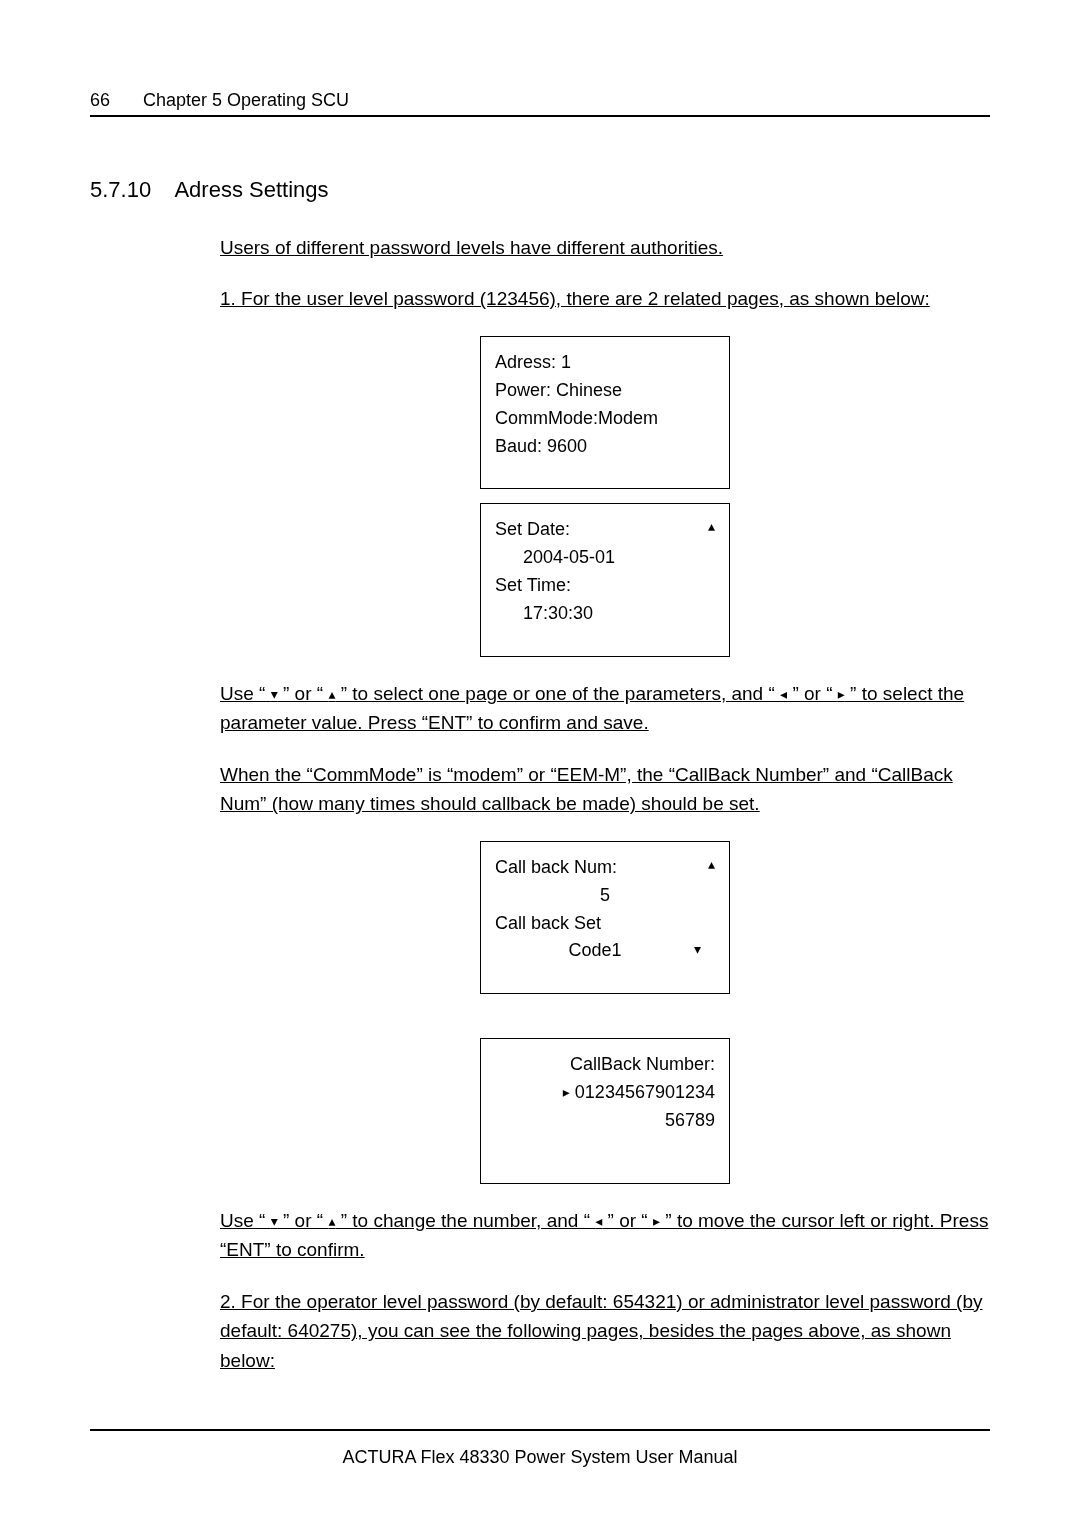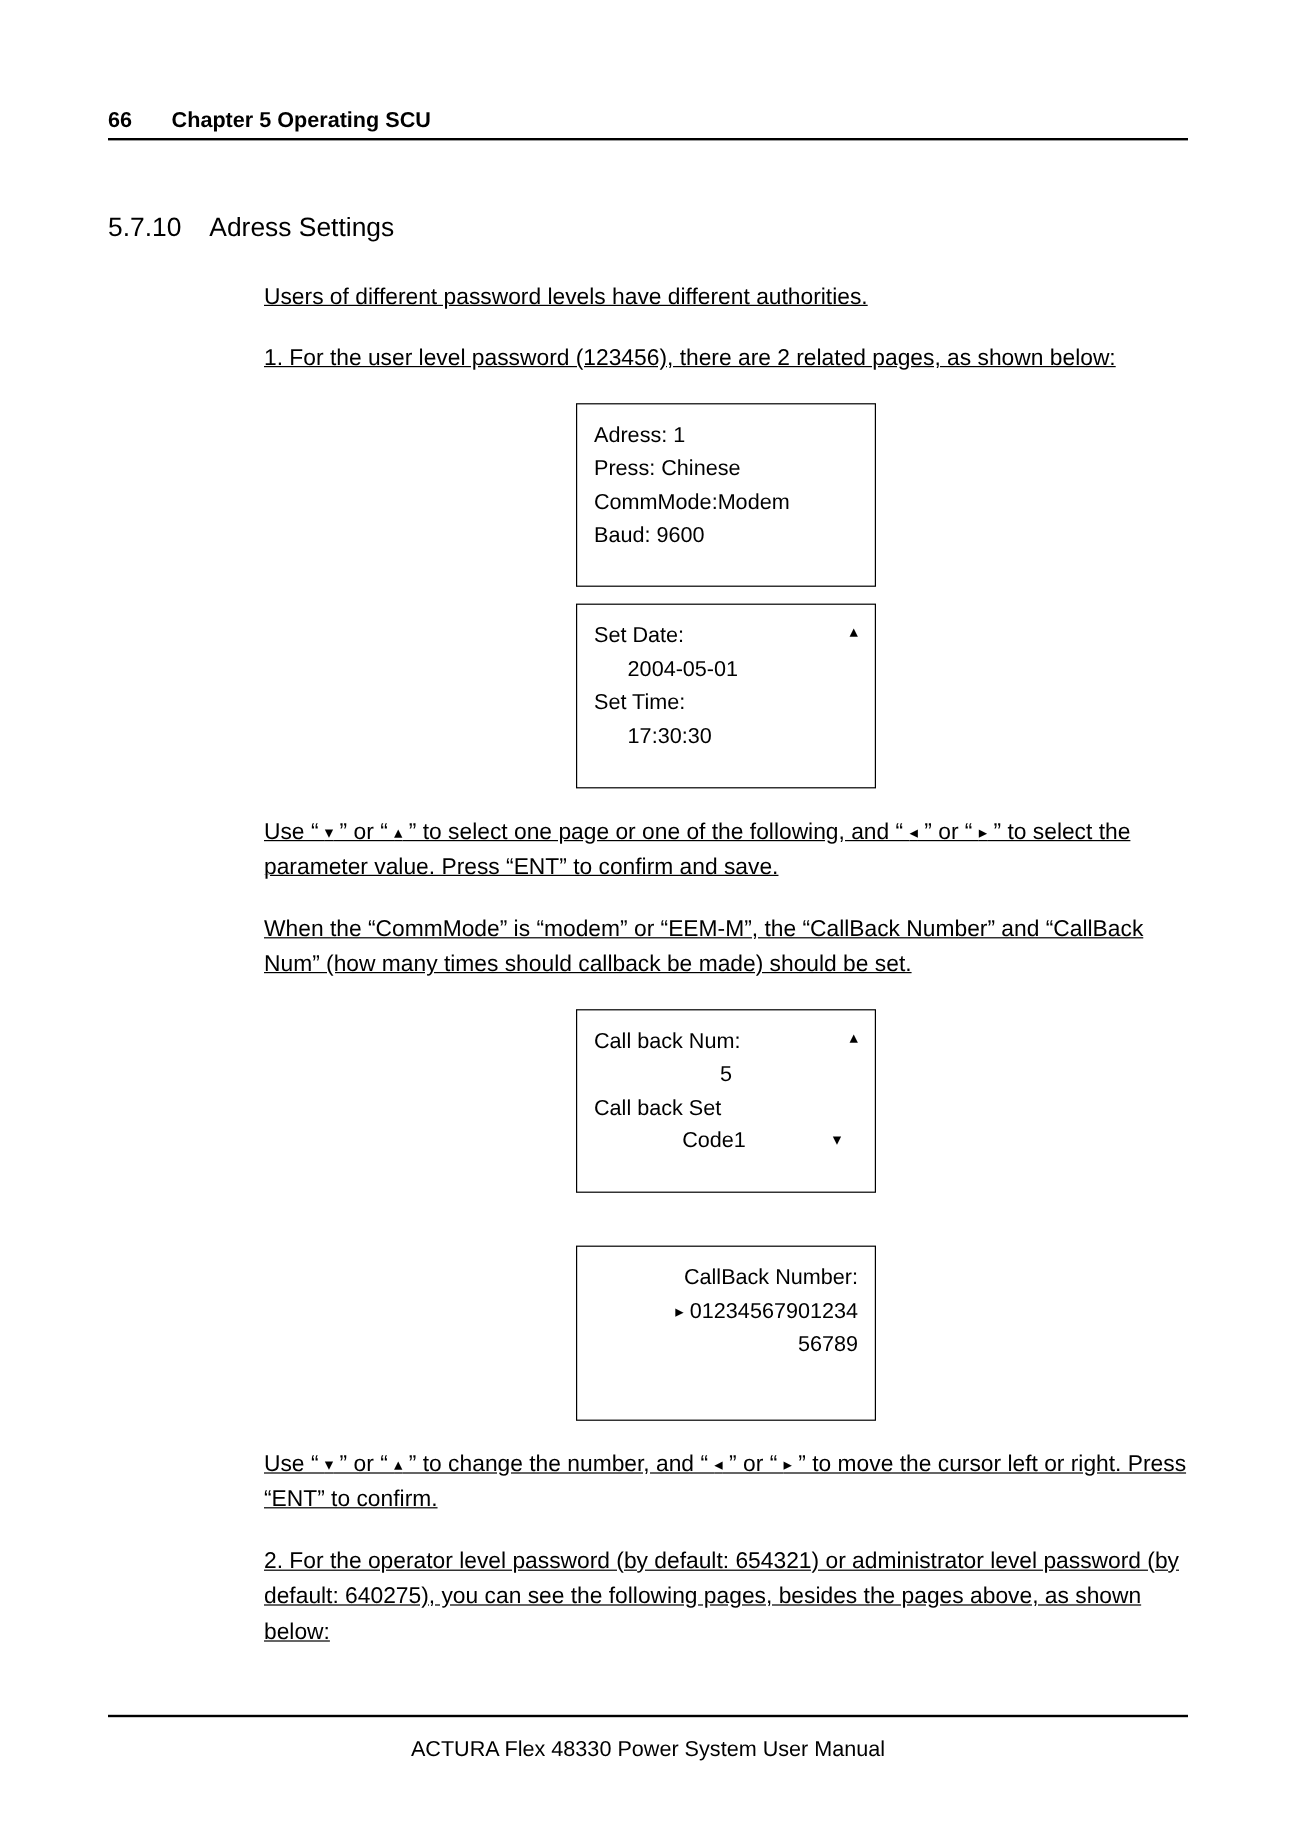--- a/index.html
+++ b/index.html
@@ -15,21 +15,20 @@
   .page {
     padding: 90px 90px 60px 90px;
     box-sizing: border-box;
     height: 100%;
     position: relative;
   }
   .header-line {
     border-bottom: 2px solid #000;
     padding-bottom: 4px;
     font-size: 18px;
-    font-weight: bold;
   }
   .header-line .pnum {
     display: inline-block;
     width: 48px;
   }
   .section-heading {
     font-size: 22px;
     margin-top: 60px;
     margin-bottom: 30px;
   }
@@ -107,37 +106,37 @@
   </div>
 
   <div class="body">
 
     <p>Users of different password levels have different authorities.</p>
 
     <p>1. For the user level password (123456), there are 2 related pages, as shown below:</p>
 
     <div class="lcd">
       <div>Adress:    1</div>
-      <div>Press: Chinese</div>
+      <div>Power: Chinese</div>
       <div>CommMode:Modem</div>
       <div>Baud: 9600</div>
     </div>
 
     <div class="lcd">
       <span class="arrow-up">▴</span>
       <div>Set Date:</div>
       <div class="indent">2004-05-01</div>
       <div>Set Time:</div>
       <div class="indent">17:30:30</div>
     </div>
 
     <div class="gap"></div>
 
     <p>
-      <span>Use “ </span><span class="inline-arrow">▾</span><span> ” or “ </span><span class="inline-arrow">▴</span><span> ” to select one page or one of the following, and “ </span><span class="inline-arrow">◂</span><span> ” or “ </span><span class="inline-arrow">▸</span><span> ” to select the parameter value. Press “ENT” to confirm and save.</span>
+      <span>Use “ </span><span class="inline-arrow">▾</span><span> ” or “ </span><span class="inline-arrow">▴</span><span> ” to select one page or one of the parameters, and “ </span><span class="inline-arrow">◂</span><span> ” or “ </span><span class="inline-arrow">▸</span><span> ” to select the parameter value. Press “ENT” to confirm and save.</span>
     </p>
 
     <p>When the “CommMode” is “modem” or “EEM-M”, the “CallBack Number” and “CallBack Num” (how many times should callback be made) should be set.</p>
 
     <div class="lcd">
       <span class="arrow-up">▴</span>
       <div>Call back Num:</div>
       <div class="center">5</div>
       <div>Call back Set</div>
       <div style="position:relative;">

